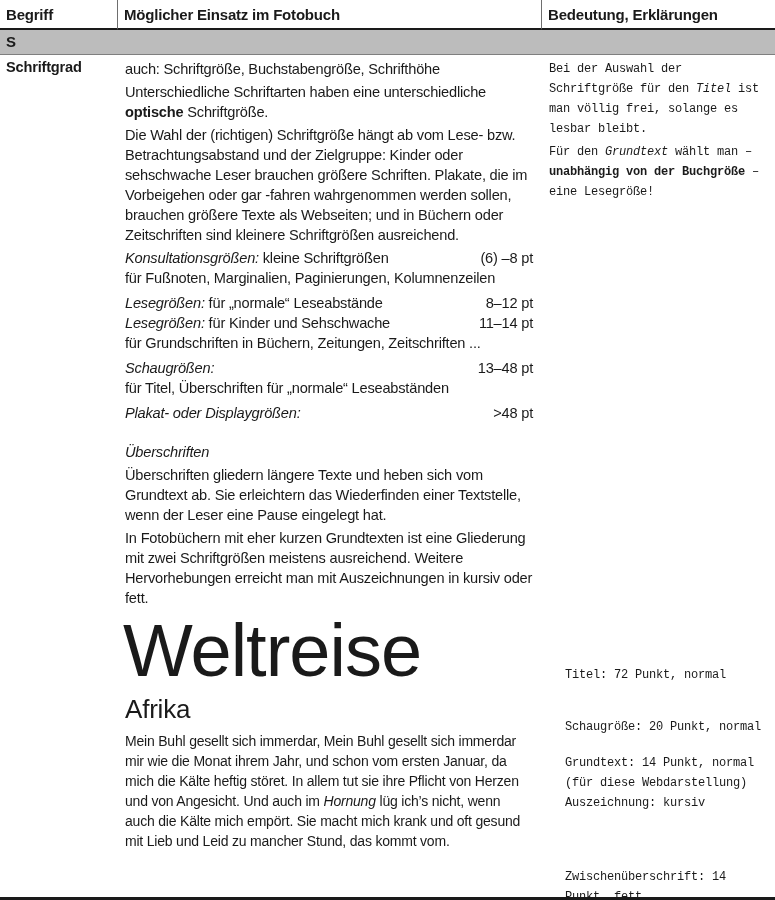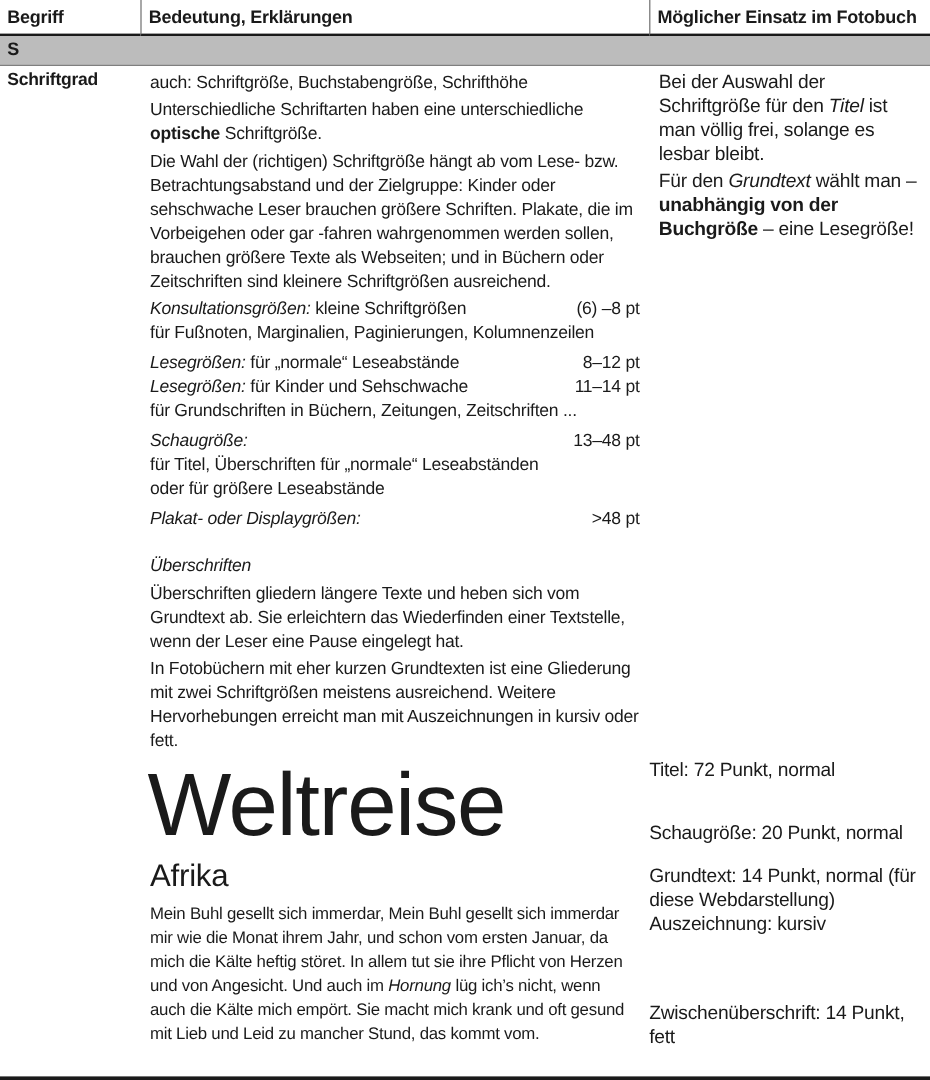--- a/index.html
+++ b/index.html
@@ -28,50 +28,50 @@
   .section-band {
     grid-column:1 / 4;
     background:#bcbcbc;
     border-bottom:1px solid #7f7f7f;
     font-weight:bold; font-size:15px;
     padding:3px 6px 0 6px;
   }
   .td { font-size:14.6px; line-height:20px; overflow:hidden; }
   .td1 { padding:2px 6px 0 6px; font-weight:bold; }
   .td2 { padding:4px 8px 0 8px; }
-  .td3 { padding:4px 7px 0 8px; position:relative; font-size:16px; }
+  .td3 { padding:4px 7px 0 8px; position:relative; font-size:12px;font-family:Liberation Mono, monospace; }
   .para { margin:0 0 3px 0; }
   .it { font-style:italic; }
   .size-entry { margin-bottom:5px; }
   .size-entry.tight { margin-bottom:0; }
   .size-line { position:relative; padding-right:62px; }
   .size-line .val { position:absolute; right:0; top:0; }
   .gap { height:14px; }
   .sample-title {
     font-size:74px; line-height:80px; font-weight:400;
     letter-spacing:-1px; margin:2px 0 2px -2px; white-space:nowrap;
   }
   .sample-heading { font-size:26px; line-height:32px; margin:2px 0 6px 0; }
   .sample-body { font-size:14px; line-height:20px; margin:0; }
-  .note { position:absolute; left:0; right:6px; line-height:20px; }
+  .note { position:absolute; left:24px; right:6px; line-height:20px;margin-top:32px; }
   .note.n1 { top:578px; }
   .note.n2 { top:630px; }
   .note.n3 { top:666px; }
   .note.n4 { top:780px; }
   b { font-weight:bold; }
   i { font-style:italic; }
 </style>
 </head>
 <body>
 
 <div class="table">
 
   <div class="th">Begriff</div>
+  <div class="th bl">Möglicher Einsatz im Fotobuch</div>
   <div class="th bl">Bedeutung, Erklärungen</div>
-  <div class="th bl">Möglicher Einsatz im Fotobuch</div>
 
   <div class="section-band">S</div>
 
   <div class="td td1">
     <span>Schriftgrad</span>
   </div>
 
   <div class="td td2">
     <p class="para">auch: Schriftgröße, Buchstabengröße, Schrifthöhe</p>
 
@@ -87,23 +87,22 @@
     <div class="size-entry tight">
       <div class="size-line"><span class="it">Lesegrößen:</span><span> für „normale“ Leseabstände</span><span class="val">8–12 pt</span></div>
     </div>
 
     <div class="size-entry">
       <div class="size-line"><span class="it">Lesegrößen:</span><span> für Kinder und Sehschwache</span><span class="val">11–14 pt</span></div>
       <div>für Grundschriften in Büchern, Zeitungen, Zeitschriften ...</div>
     </div>
 
     <div class="size-entry">
-      <div class="size-line"><span class="it">Schaugröße:</span><span class="val">13–48 pt</span></div>
+      <div class="size-line"><span class="it">Schaugrößen:</span><span class="val">13–48 pt</span></div>
       <div>für Titel, Überschriften für „normale“ Leseabständen</div>
-      <div>oder für größere Leseabstände</div>
     </div>
 
     <div class="size-entry">
       <div class="size-line"><span class="it">Plakat- oder Displaygrößen:</span><span class="val">&gt;48 pt</span></div>
     </div>
 
     <div class="gap"></div>
 
     <p class="para it">Überschriften</p>
     <p class="para">Überschriften gliedern längere Texte und heben sich vom Grundtext ab. Sie erleichtern das Wiederfinden einer Textstelle, wenn der Leser eine Pause eingelegt hat.</p>

